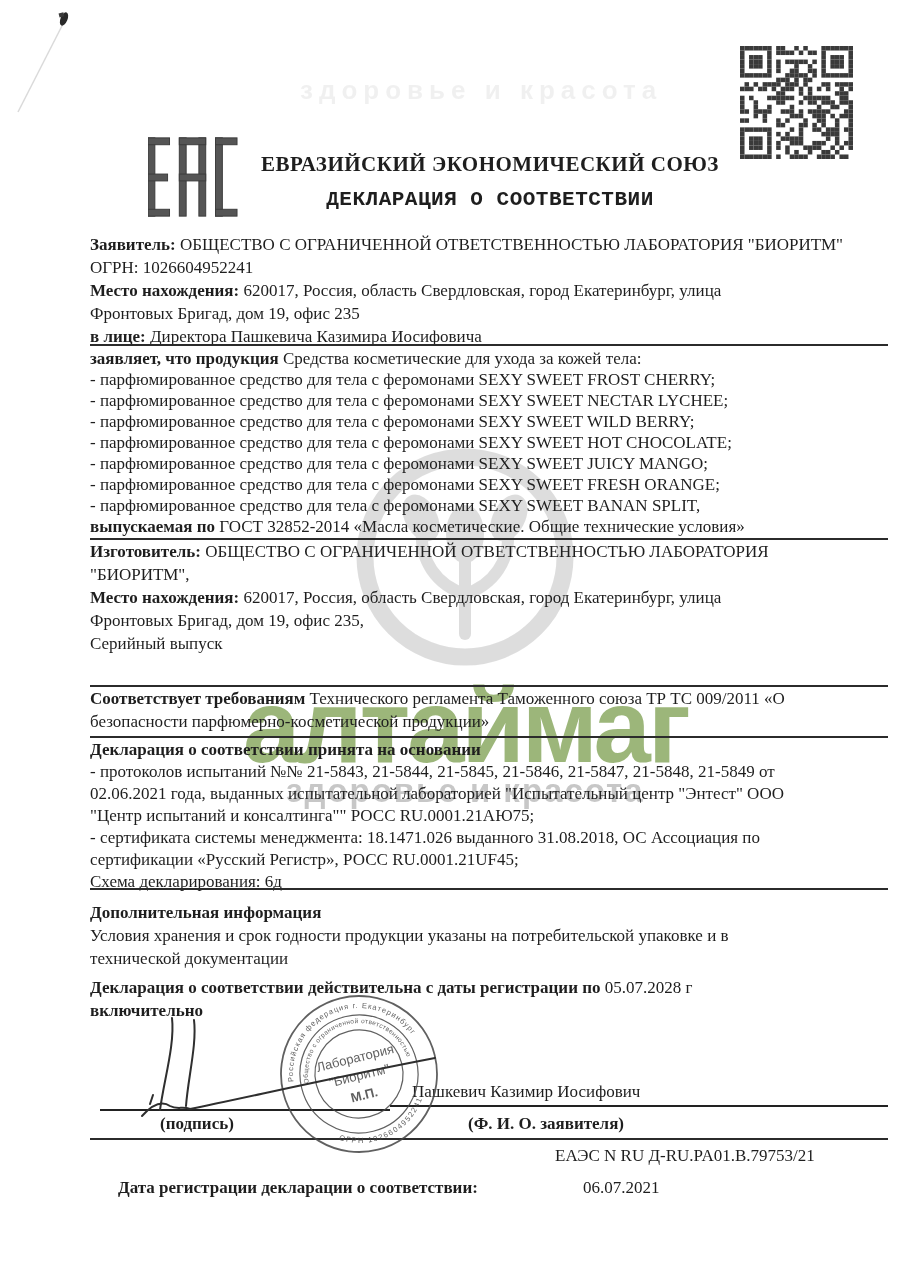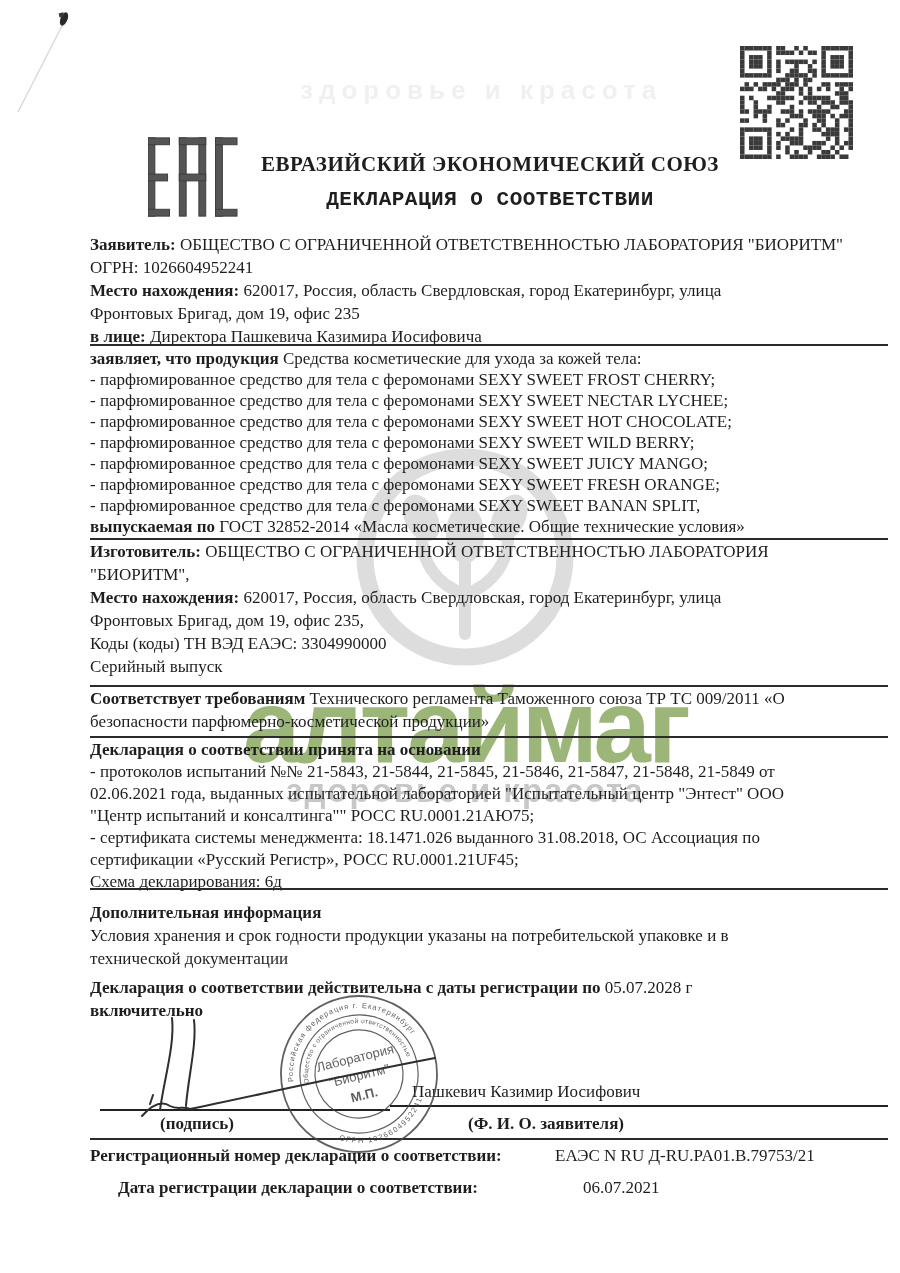--- a/index.html
+++ b/index.html
@@ -412,34 +412,33 @@
       <div class="line"><span>ОГРН: 1026604952241</span></div>
       <div class="line"><span class="b">Место нахождения:</span><span> 620017, Россия, область Свердловская, город Екатеринбург, улица</span></div>
       <div class="line"><span>Фронтовых Бригад, дом 19, офис 235</span></div>
       <div class="line"><span class="b">в лице:</span><span> Директора Пашкевича Казимира Иосифовича</span></div>
     </div>
   <div class="hr" style="top:344px"></div>
   <div class="sec lh21" style="top:348px">
       <div class="line"><span class="b">заявляет, что продукция</span><span>  Средства косметические для ухода за кожей тела:</span></div>
       <div class="line"><span>- парфюмированное средство для тела с феромонами SEXY SWEET FROST CHERRY;</span></div>
       <div class="line"><span>- парфюмированное средство для тела с феромонами SEXY SWEET NECTAR LYCHEE;</span></div>
+      <div class="line"><span>- парфюмированное средство для тела с феромонами SEXY SWEET WILD BERRY;</span></div>
       <div class="line"><span>- парфюмированное средство для тела с феромонами SEXY SWEET HOT CHOCOLATE;</span></div>
-      <div class="line"><span>- парфюмированное средство для тела с феромонами SEXY SWEET WILD BERRY;</span></div>
       <div class="line"><span>- парфюмированное средство для тела с феромонами SEXY SWEET JUICY MANGO;</span></div>
       <div class="line"><span>- парфюмированное средство для тела с феромонами SEXY SWEET FRESH ORANGE;</span></div>
       <div class="line"><span>- парфюмированное средство для тела с феромонами SEXY SWEET BANAN SPLIT,</span></div>
       <div class="line"><span class="b">выпускаемая по</span><span> ГОСТ 32852-2014 «Масла косметические. Общие технические условия»</span></div>
     </div>
   <div class="hr" style="top:538px"></div>
   <div class="sec lh23" style="top:540px">
       <div class="line"><span class="b">Изготовитель:</span><span> ОБЩЕСТВО С ОГРАНИЧЕННОЙ ОТВЕТСТВЕННОСТЬЮ ЛАБОРАТОРИЯ</span></div>
       <div class="line"><span>"БИОРИТМ",</span></div>
       <div class="line"><span class="b">Место нахождения:</span><span> 620017, Россия, область Свердловская, город Екатеринбург, улица</span></div>
       <div class="line"><span>Фронтовых Бригад, дом 19, офис 235,</span></div>
-      <div class="line"><span>Коды (коды) ТН ВЭД ЕАЭС: 3304990000</span></div>
       <div class="line"><span>Серийный выпуск</span></div>
     </div>
   <div class="hr" style="top:685px"></div>
   <div class="sec lh23" style="top:687px">
       <div class="line"><span class="b">Соответствует требованиям</span><span> Технического регламента Таможенного союза ТР ТС 009/2011 «О</span></div>
       <div class="line"><span>безопасности парфюмерно-косметической продукции»</span></div>
     </div>
   <div class="hr" style="top:736px"></div>
   <div class="sec lh22" style="top:739px">
       <div class="line"><span class="b">Декларация о соответствии принята на основании</span></div>
@@ -489,18 +488,17 @@
         <text font-size="6.5" letter-spacing="0.4"><textPath href="#arcMid" startOffset="2%">Общество с ограниченной ответственностью</textPath></text>
         <text font-size="7.5" letter-spacing="1.5"><textPath href="#arcBot" startOffset="22%">ОГРН 1026604952241</textPath></text>
         <text x="82" y="70" text-anchor="middle" font-size="13">Лаборатория</text>
         <text x="82" y="88" text-anchor="middle" font-size="13">"Биоритм"</text>
         <text x="82" y="108" text-anchor="middle" font-size="13" font-weight="bold">М.П.</text>
       </g>
     </g>
   </svg>
 
   <div class="hr" style="top:1138px"></div>
-  <div class="reg-label reg-r1">Регистрационный номер декларации о соответствии:</div>
   <div class="reg-value reg-r1">ЕАЭС N RU Д-RU.PA01.B.79753/21</div>
   <div class="reg-label reg-r2">Дата регистрации декларации о соответствии:</div>
   <div class="reg-value reg-r2">06.07.2021</div>
 
 </div>
 
 </body></html>

